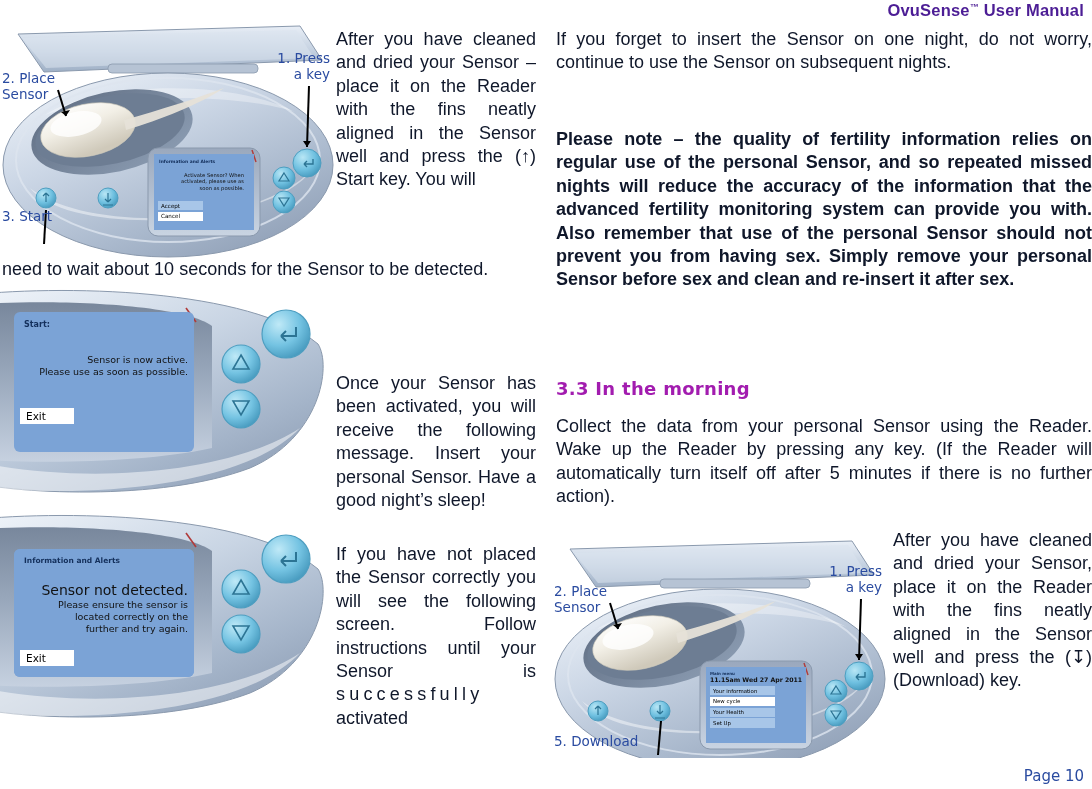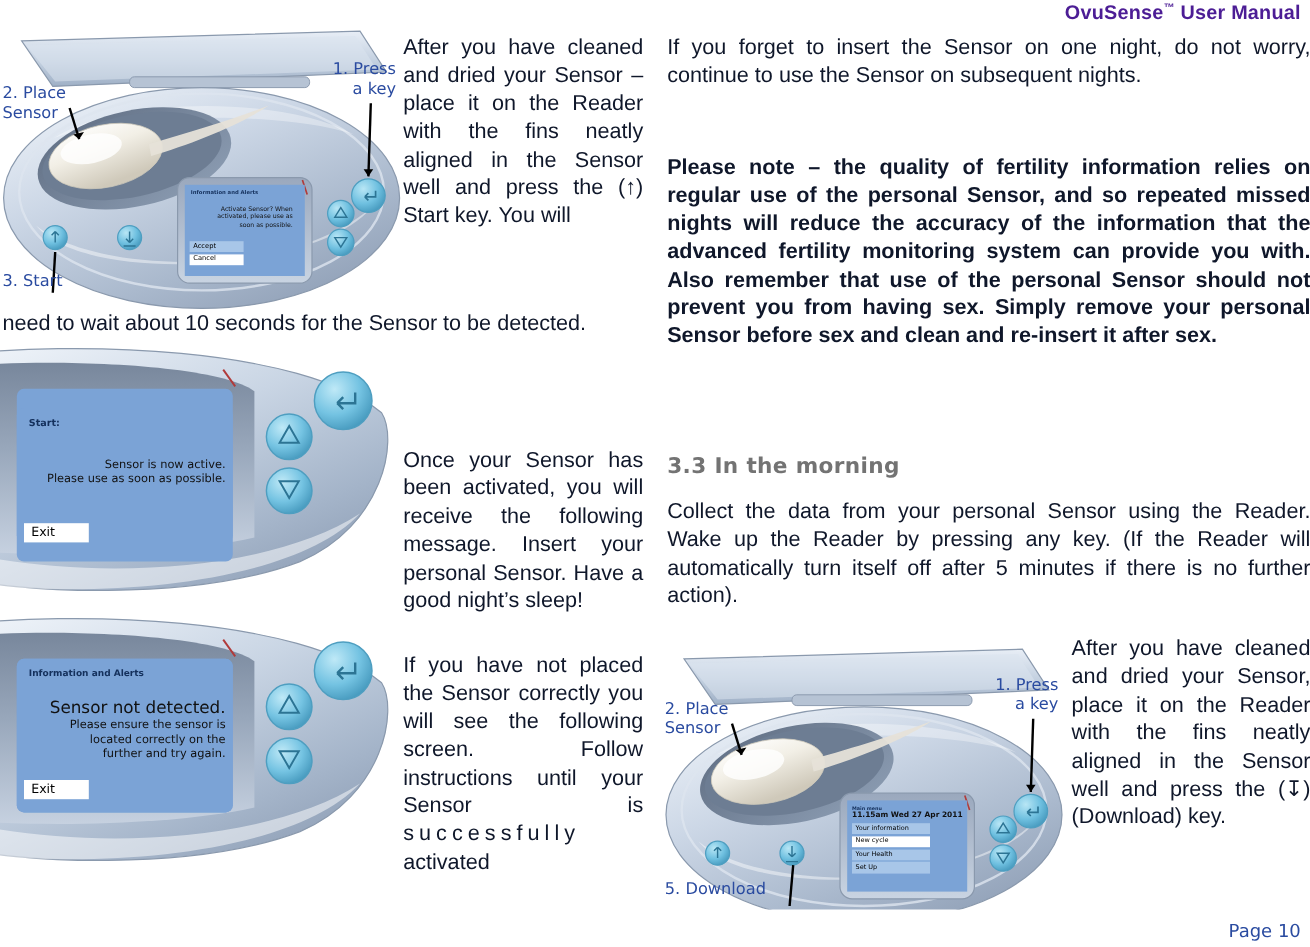--- a/index.html
+++ b/index.html
@@ -61,21 +61,21 @@
     color: #0f172a;
   }
   .body-text.bold {
     font-weight: bold;
   }
   .sec-heading {
     position: absolute;
     font-family: "DejaVu Sans", sans-serif;
     font-size: 18px;
     font-weight: bold;
-    color: #737373;
+    color: #a21caf;
     letter-spacing: 0.3px;
     white-space: nowrap;
   }
 
   
   #txt-left-1 { left: 336px; top: 28px;  width: 200px; }
   #txt-wrap-1 { left: 2px;  top: 258px; width: 534px; }
   #txt-left-2 { left: 336px; top: 372px; width: 200px; }
   #txt-left-3 { left: 336px; top: 543px; width: 200px; }
 
@@ -219,21 +219,21 @@
     <div class="lcd-title" style="font-size:4.4px; margin:5px 0 0 5px;">Information and Alerts</div>
     <div class="lcd-msg" style="font-size:5.2px; line-height:6.4px; margin:8px 10px 0 14px;">Activate Sensor? When activated, please use as soon as possible.</div>
     <div class="lcd-btn" style="font-size:5.6px; margin:10px 0 0 4px; width:42px; padding:1.5px 0 1.5px 3px; background:#a8c6e8;">Accept</div>
     <div class="lcd-btn" style="font-size:5.6px; margin:1.5px 0 0 4px; width:42px; padding:1.5px 0 1.5px 3px;">Cancel</div>
   </div>
 
   <div class="callout" style="left:2px; top:50px;">2. Place
 Sensor</div>
   <div class="callout right" style="left:245px; top:30px; width:85px;">1. Press
 a key</div>
-  <div class="callout" style="left:2px; top:206px;">3. Start</div>
+  <div class="callout" style="left:2px; top:188px;">3. Start</div>
 </div>
 
 <div class="device" id="fig-active" style="left:0px; top:288px; width:335px; height:215px;">
   <svg width="335" height="215" viewBox="0 0 335 215">
     <defs>
       <linearGradient id="bodyG2" x1="0.1" y1="0" x2="0.9" y2="1">
         <stop offset="0%" stop-color="#eef3f9"></stop>
         <stop offset="40%" stop-color="#c9d5e4"></stop>
         <stop offset="75%" stop-color="#a4b4c9"></stop>
         <stop offset="100%" stop-color="#8a9ab1"></stop>
@@ -259,21 +259,21 @@
     <rect x="14" y="36" width="180" height="128" rx="6" fill="#7ba3d6"></rect>
 
     <circle cx="286" cy="46" r="24" fill="url(#keyG2)" stroke="#4e9ec0" stroke-width="1.2"></circle>
     <path d="M296 39 v9 h-15 m0 0 l5 -5 m-5 5 l5 5" stroke="#2c7494" stroke-width="2" fill="none"></path>
     <circle cx="241" cy="76" r="19" fill="url(#keyG2)" stroke="#4e9ec0" stroke-width="1.2"></circle>
     <path d="M241 67 l8 14 h-16 Z" fill="none" stroke="#2c7494" stroke-width="1.6"></path>
     <circle cx="241" cy="121" r="19" fill="url(#keyG2)" stroke="#4e9ec0" stroke-width="1.2"></circle>
     <path d="M233 113 h16 l-8 14 Z" fill="none" stroke="#2c7494" stroke-width="1.6"></path>
   </svg>
 
-  <div class="lcd" style="left:14px; top:52px; width:180px; height:128px; border-radius:6px;">
+  <div class="lcd" style="left:14px; top:24px; width:180px; height:128px; border-radius:6px;">
     <div class="lcd-title" style="font-size:8px; margin:8px 0 0 10px;">Start:</div>
     <div class="lcd-msg" style="font-size:9.5px; margin:25px 6px 0 6px;">Sensor is now active.</div>
     <div class="lcd-msg" style="font-size:9.5px; margin:1px 6px 0 6px;">Please use as soon as possible.</div>
     <div class="lcd-btn" style="font-size:10.5px; margin:31px 0 0 6px; width:48px; padding:2px 0 2px 6px;">Exit</div>
   </div>
 </div>
 
 <div class="device" id="fig-notdetected" style="left:0px; top:513px; width:335px; height:215px;">
   <svg width="335" height="215" viewBox="0 0 335 215">
     <defs>

